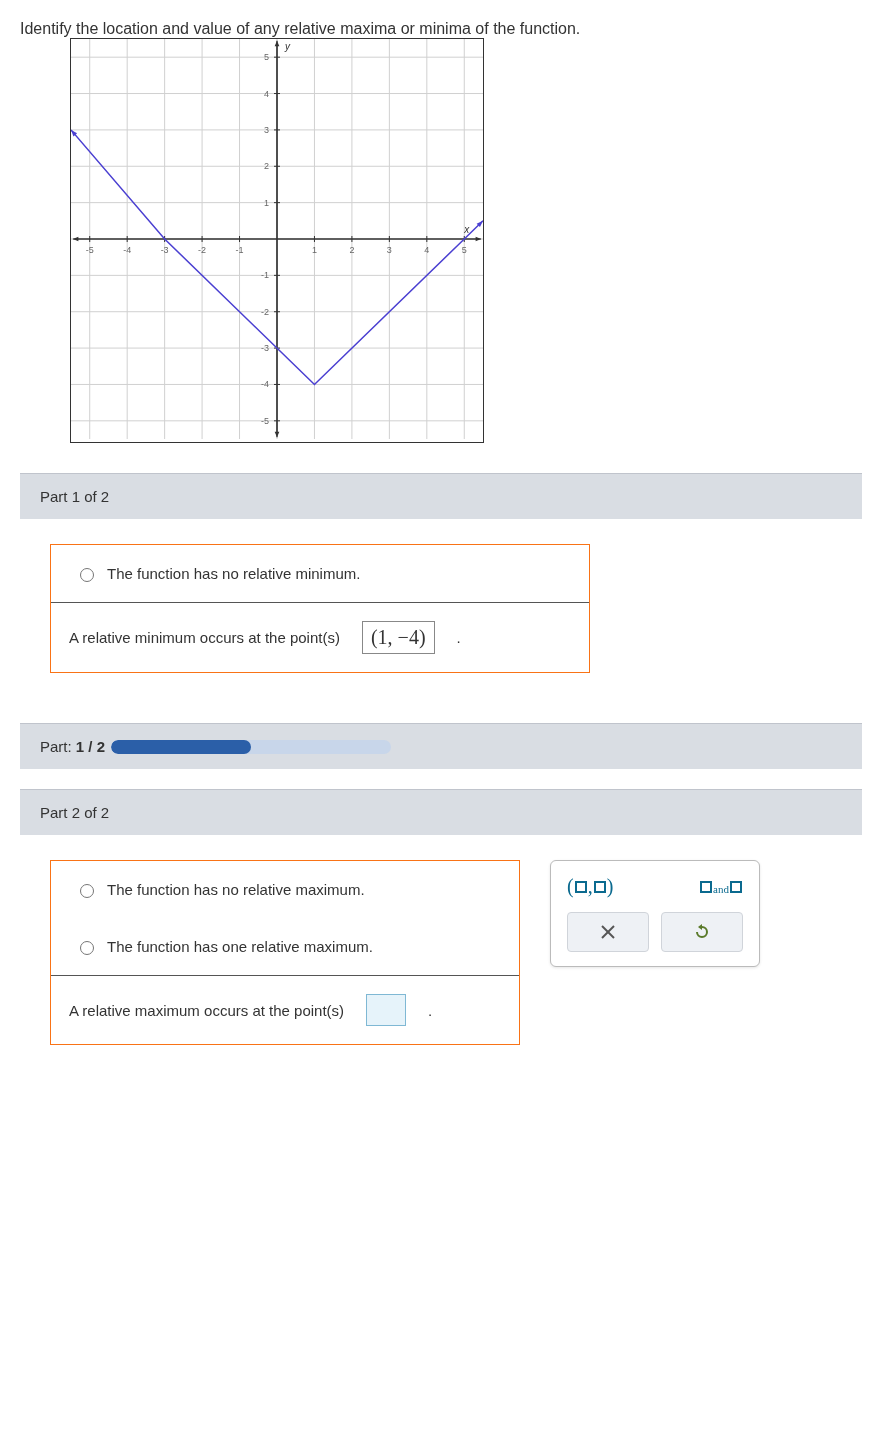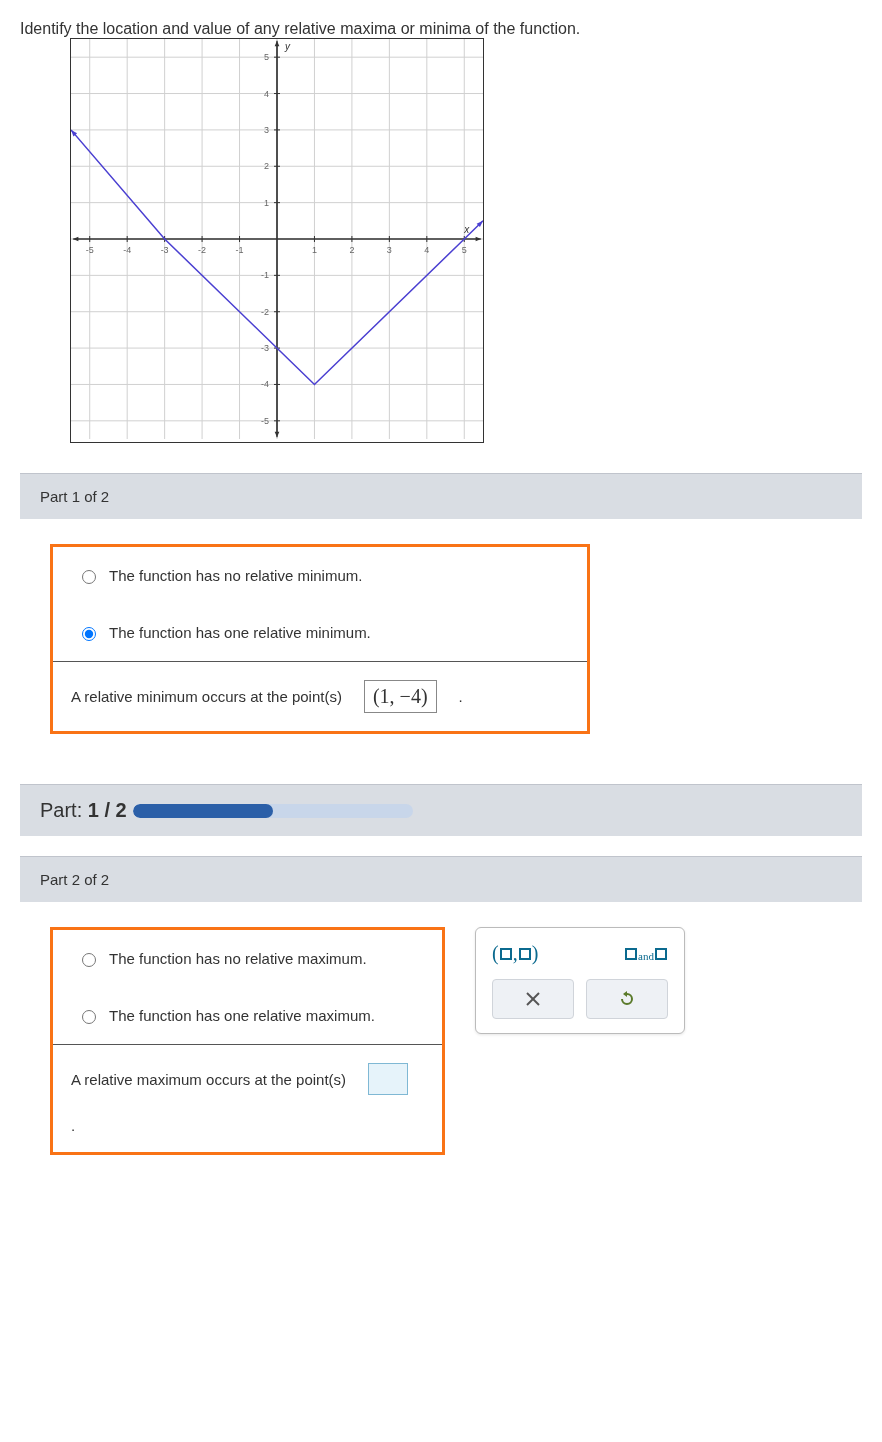--- a/index.html
+++ b/index.html
@@ -26,21 +26,21 @@
     background: #d9dde3;
     padding: 14px 20px;
     font-size: 15px;
     border-top: 1px solid #c0c4cc;
   }
   .part-body {
     padding: 25px 30px 30px 30px;
     background: #fff;
   }
   .option-group {
-    border: 3px solid #f97316;
+    border: 1px solid #f97316;
     padding: 0;
     background: #fff;
   }
   .option-row {
     padding: 20px 24px;
     display: flex;
     align-items: center;
     gap: 10px;
   }
   .option-row input[type="radio"] {
@@ -73,21 +73,21 @@
   .math-filled {
     font-family: 'Times New Roman', serif;
     font-size: 20px;
   }
   .progress-row {
     background: #d9dde3;
     padding: 14px 20px;
     display: flex;
     align-items: center;
     gap: 6px;
-    font-size: 20px;
+    font-size: 15px;
     border-top: 1px solid #c0c4cc;
   }
   .progress-bar-outer {
     width: 280px;
     height: 14px;
     background: #c8d6ea;
     border-radius: 7px;
     overflow: hidden;
   }
   .progress-bar-inner {
@@ -246,24 +246,20 @@
   </svg>
 </div>
 
 <div class="part-header">Part 1 of 2</div>
 <div class="part-body">
   <div class="option-group" style="width:540px;">
     <label class="option-row">
       <input type="radio" name="p1" style="">
       <span>The function has no relative minimum.</span>
     </label>
-    <label class="option-row">
-      <input type="radio" name="p1" checked="" style="">
-      <span>The function has one relative minimum.</span>
-    </label>
     <div class="answer-row">
       <span>A relative minimum occurs at the point(s)</span>
       <span class="math-input">
         <span class="math-filled">(1, −4)</span>
       </span>
       <span>.</span>
     </div>
   </div>
 </div>
 
@@ -276,21 +272,21 @@
   <div class="progress-bar-outer">
     <div class="progress-bar-inner" id="progress-inner" style="width: 50%;"></div>
   </div>
 </div>
 
 <div class="spacer"></div>
 
 <div class="part-header">Part 2 of 2</div>
 <div class="part-body">
   <div class="side-panel-wrap">
-    <div class="option-group" style="width:395px;">
+    <div class="option-group" style="width:470px;">
       <label class="option-row">
         <input type="radio" name="p2" style="">
         <span>The function has no relative maximum.</span>
       </label>
       <label class="option-row">
         <input type="radio" name="p2" style="">
         <span>The function has one relative maximum.</span>
       </label>
       <div class="answer-row">
         <span>A relative maximum occurs at the point(s)</span>

